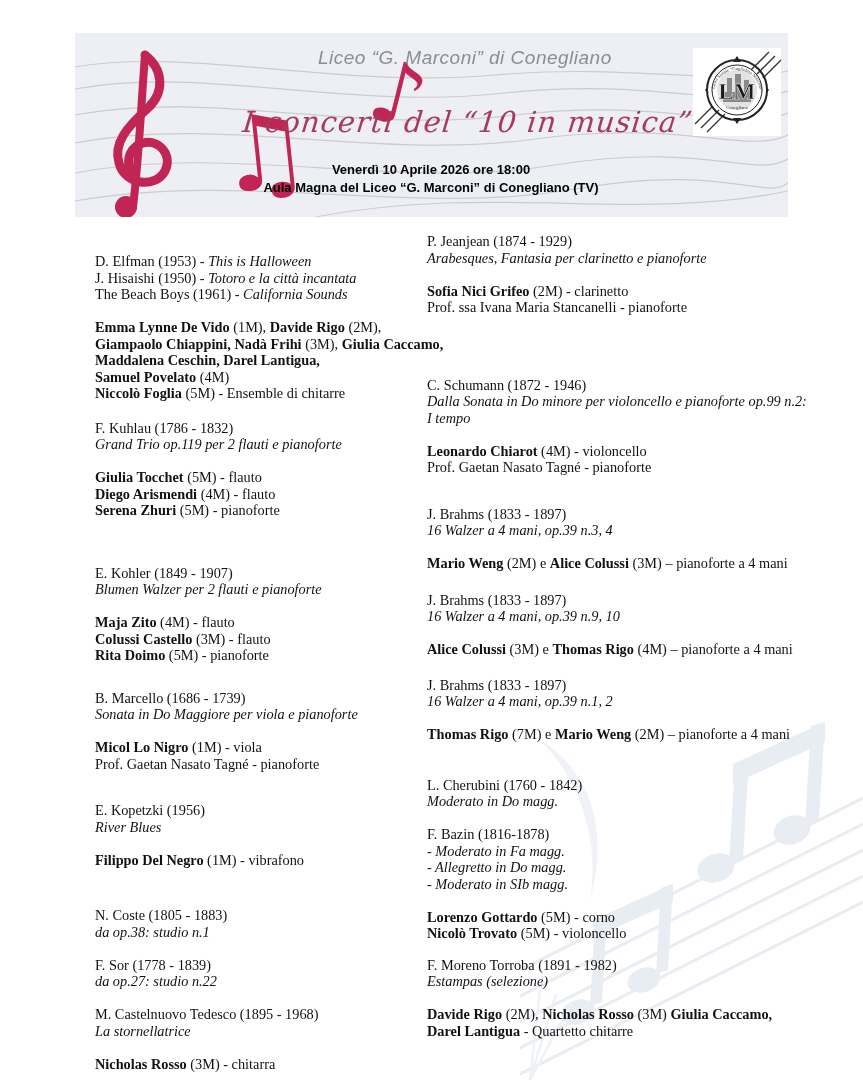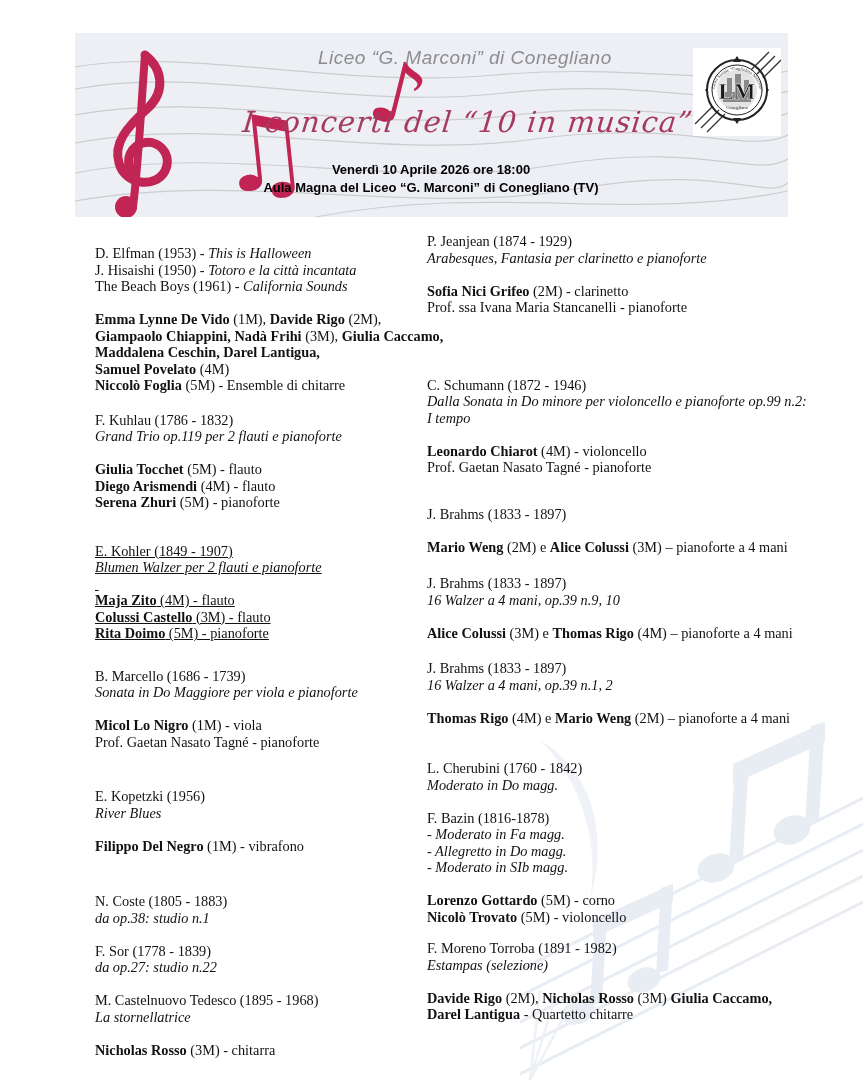--- a/index.html
+++ b/index.html
@@ -141,55 +141,55 @@
     <path d="M20,60 C60,100 80,160 70,220 C90,150 70,90 20,60 Z" opacity="0.7"></path>
   </g>
 </svg>
 <svg class="wm-fan" width="180" height="90" viewBox="0 0 180 90" stroke="#eef1f6" stroke-width="2.5" fill="none">
   <line x1="90" y1="90" x2="100" y2="0"></line>
   <line x1="90" y1="90" x2="116" y2="4"></line>
   <line x1="90" y1="90" x2="132" y2="12"></line>
 </svg>
 
 <div class="col col-left" id="col-left">
-    <div style="margin-top: 8px;">
+    <div style="margin-top: 16px;">
       <div class="line"><span>D. Elfman (1953) - </span><span class="i">This is Halloween</span></div>
       <div class="line"><span>J. Hisaishi (1950) - </span><span class="i">Totoro e la città incantata</span></div>
       <div class="line"><span>The Beach Boys (1961) - </span><span class="i">California Sounds</span></div>
       <div class="line">&nbsp;</div>
       <div class="line"><span class="b">Emma Lynne De Vido</span><span> (1M), </span><span class="b">Davide Rigo</span><span> (2M),</span></div>
       <div class="line"><span class="b">Giampaolo Chiappini, Nadà Frihi</span><span> (3M), </span><span class="b">Giulia Caccamo,</span></div>
       <div class="line"><span class="b">Maddalena Ceschin, Darel Lantigua,</span></div>
       <div class="line"><span class="b">Samuel Povelato</span><span> (4M)</span></div>
       <div class="line"><span class="b">Niccolò Foglia</span><span> (5M) - Ensemble di chitarre</span></div>
     </div>
     <div style="margin-top: 18px;">
       <div class="line"><span>F. Kuhlau (1786 - 1832)</span></div>
       <div class="line"><span class="i">Grand Trio op.119 per 2 flauti e pianoforte</span></div>
       <div class="line">&nbsp;</div>
       <div class="line"><span class="b">Giulia Tocchet</span><span> (5M) - flauto</span></div>
       <div class="line"><span class="b">Diego Arismendi</span><span> (4M) - flauto</span></div>
       <div class="line"><span class="b">Serena Zhuri</span><span> (5M) - pianoforte</span></div>
     </div>
-    <div style="margin-top: 32px; text-decoration: underline;">
+    <div style="margin-top: 46px;">
       <div class="line"><span>E. Kohler  (1849 - 1907)</span></div>
       <div class="line"><span class="i">Blumen Walzer  per 2 flauti e pianoforte</span></div>
       <div class="line">&nbsp;</div>
       <div class="line"><span class="b">Maja Zito</span><span> (4M) - flauto</span></div>
       <div class="line"><span class="b">Colussi Castello</span><span> (3M) - flauto</span></div>
       <div class="line"><span class="b">Rita Doimo</span><span> (5M) - pianoforte</span></div>
     </div>
     <div style="margin-top: 26px;">
       <div class="line"><span>B. Marcello (1686 - 1739)</span></div>
       <div class="line"><span class="i">Sonata in Do Maggiore per viola e pianoforte</span></div>
       <div class="line">&nbsp;</div>
       <div class="line"><span class="b">Micol Lo Nigro</span><span> (1M) - viola</span></div>
       <div class="line"><span>Prof. Gaetan Nasato Tagné - pianoforte</span></div>
     </div>
-    <div style="margin-top: 38px;">
+    <div style="margin-top: 30px;">
       <div class="line"><span>E. Kopetzki (1956)</span></div>
       <div class="line"><span class="i">River Blues</span></div>
       <div class="line">&nbsp;</div>
       <div class="line"><span class="b">Filippo Del Negro</span><span> (1M) - vibrafono</span></div>
     </div>
     <div style="margin-top: 39px;">
       <div class="line"><span>N. Coste (1805 - 1883)</span></div>
       <div class="line"><span class="i">da op.38: studio n.1</span></div>
       <div class="line">&nbsp;</div>
       <div class="line"><span>F. Sor (1778 - 1839)</span></div>
@@ -212,34 +212,35 @@
     <div style="margin-top: 61px;">
       <div class="line"><span>C. Schumann (1872 - 1946)</span></div>
       <div class="line"><span class="i">Dalla Sonata in Do minore per violoncello e pianoforte op.99 n.2:</span></div>
       <div class="line"><span class="i">I tempo</span></div>
       <div class="line">&nbsp;</div>
       <div class="line"><span class="b">Leonardo Chiarot</span><span> (4M) - violoncello</span></div>
       <div class="line"><span>Prof. Gaetan Nasato Tagné - pianoforte</span></div>
     </div>
     <div style="margin-top: 30px;">
       <div class="line"><span>J. Brahms (1833 - 1897)</span></div>
+      <div class="line"><span class="i">16 Walzer a 4 mani, op.39  n.3, 4</span></div>
       <div class="line">&nbsp;</div>
       <div class="line"><span class="b">Mario Weng</span><span> (2M) e </span><span class="b">Alice Colussi</span><span> (3M) – pianoforte a 4 mani</span></div>
     </div>
     <div style="margin-top: 20px;">
       <div class="line"><span>J. Brahms (1833 - 1897)</span></div>
       <div class="line"><span class="i">16 Walzer a 4 mani, op.39  n.9, 10</span></div>
       <div class="line">&nbsp;</div>
       <div class="line"><span class="b">Alice Colussi</span><span> (3M) e </span><span class="b">Thomas Rigo</span><span> (4M) – pianoforte a 4 mani</span></div>
     </div>
     <div style="margin-top: 19px;">
       <div class="line"><span>J. Brahms (1833 - 1897)</span></div>
       <div class="line"><span class="i">16 Walzer a 4 mani, op.39  n.1, 2</span></div>
       <div class="line">&nbsp;</div>
-      <div class="line"><span class="b">Thomas Rigo</span><span> (4M) e </span><span class="b">Mario Weng</span><span> (2M) – pianoforte a 4 mani</span></div>
+      <div class="line"><span class="b">Thomas Rigo</span><span> (7M) e </span><span class="b">Mario Weng</span><span> (2M) – pianoforte a 4 mani</span></div>
     </div>
     <div style="margin-top: 34px;">
       <div class="line"><span>L. Cherubini (1760 - 1842)</span></div>
       <div class="line"><span class="i">Moderato in Do magg.</span></div>
       <div class="line">&nbsp;</div>
       <div class="line"><span>F. Bazin (1816-1878)</span></div>
       <div class="line"><span class="i">- Moderato in Fa magg.</span></div>
       <div class="line"><span class="i">- Allegretto in Do magg.</span></div>
       <div class="line"><span class="i">- Moderato in SIb magg.</span></div>
       <div class="line">&nbsp;</div>

